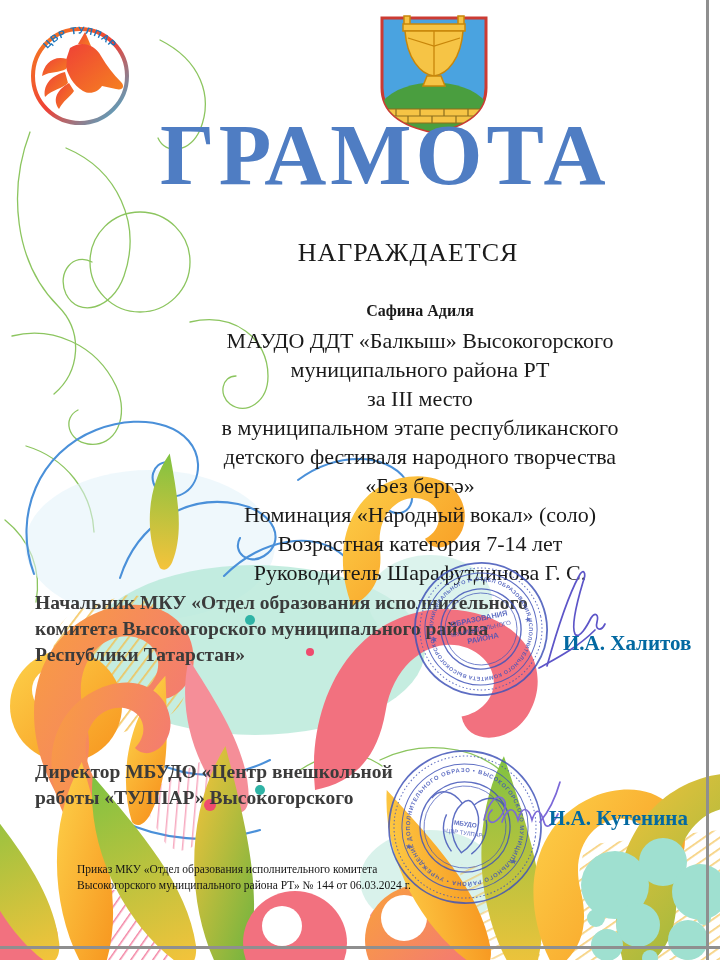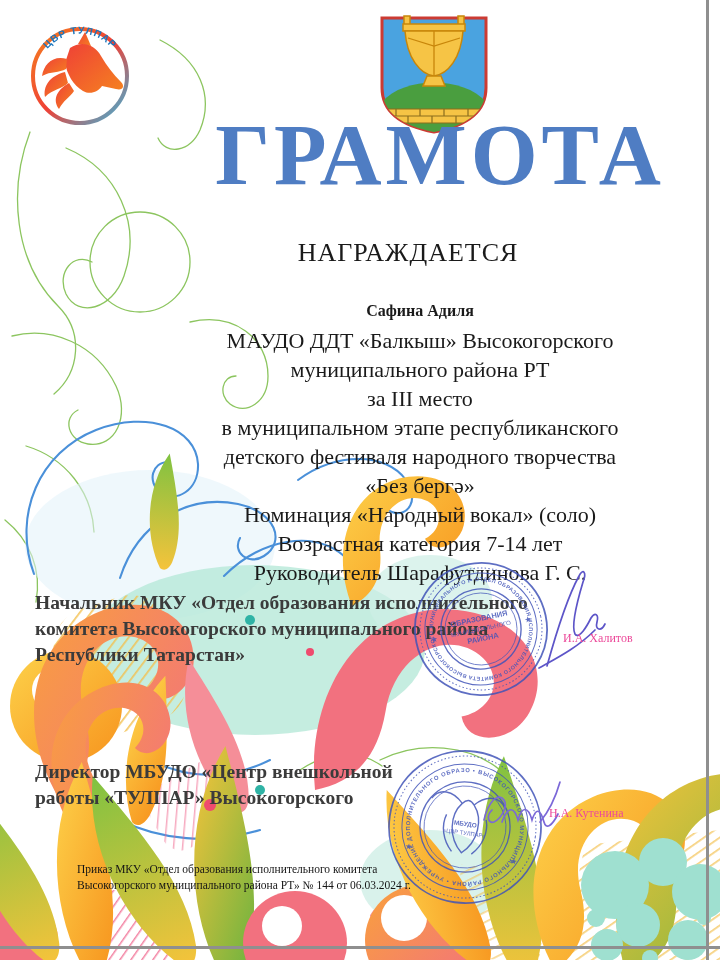--- a/index.html
+++ b/index.html
@@ -6,31 +6,31 @@
   .page{position:relative;width:720px;height:960px;background:#ffffff;overflow:hidden;
         font-family:"Liberation Serif", serif;color:#1a1a1a;}
   .abs{position:absolute;}
   .decor{position:absolute;left:0;top:0;z-index:0;}
   .edge-right{position:absolute;left:706px;top:0;width:3px;height:960px;background:#8f8f8f;z-index:6;}
   .edge-bottom{position:absolute;left:0;top:946px;width:720px;height:3px;background:#8f8f8f;z-index:6;}
 
   .logo-box{left:24px;top:20px;width:112px;height:112px;z-index:2;}
   .emblem-box{left:374px;top:14px;width:120px;height:122px;z-index:2;}
 
-  .title{left:160px;top:112px;width:560px;text-align:center;z-index:2;
+  .title{left:160px;top:112px;width:560px;text-align:left;z-index:2;
          font-size:86px;font-weight:bold;letter-spacing:4px;line-height:1.0;color:#4f7dc3;}
   .awarded{left:120px;top:238px;width:576px;text-align:center;z-index:2;
            font-size:26px;font-weight:normal;letter-spacing:1px;}
   .body-block{left:120px;top:296px;width:600px;text-align:center;z-index:2;}
   .recipient{font-size:16px;font-weight:bold;line-height:30px;}
   .body-line{font-size:22px;line-height:29px;}
 
   .sig-title{left:35px;width:560px;z-index:2;font-size:19.5px;font-weight:bold;
              line-height:26px;color:#3b3b3b;}
-  .sig-name{z-index:5;font-size:12px;font-weight:normal;color:#ec4899;white-space:nowrap;}
+  .sig-name{z-index:5;font-size:21px;font-weight:bold;color:#0369a1;white-space:nowrap;}
 
   .stamp{z-index:3;opacity:0.84;}
   .signature{z-index:4;}
 
   .footer{left:77px;top:861px;width:345px;z-index:5;font-size:11.5px;line-height:16px;color:#151515;}
 </style>
 </head>
 <body>
 
 <div class="page">

